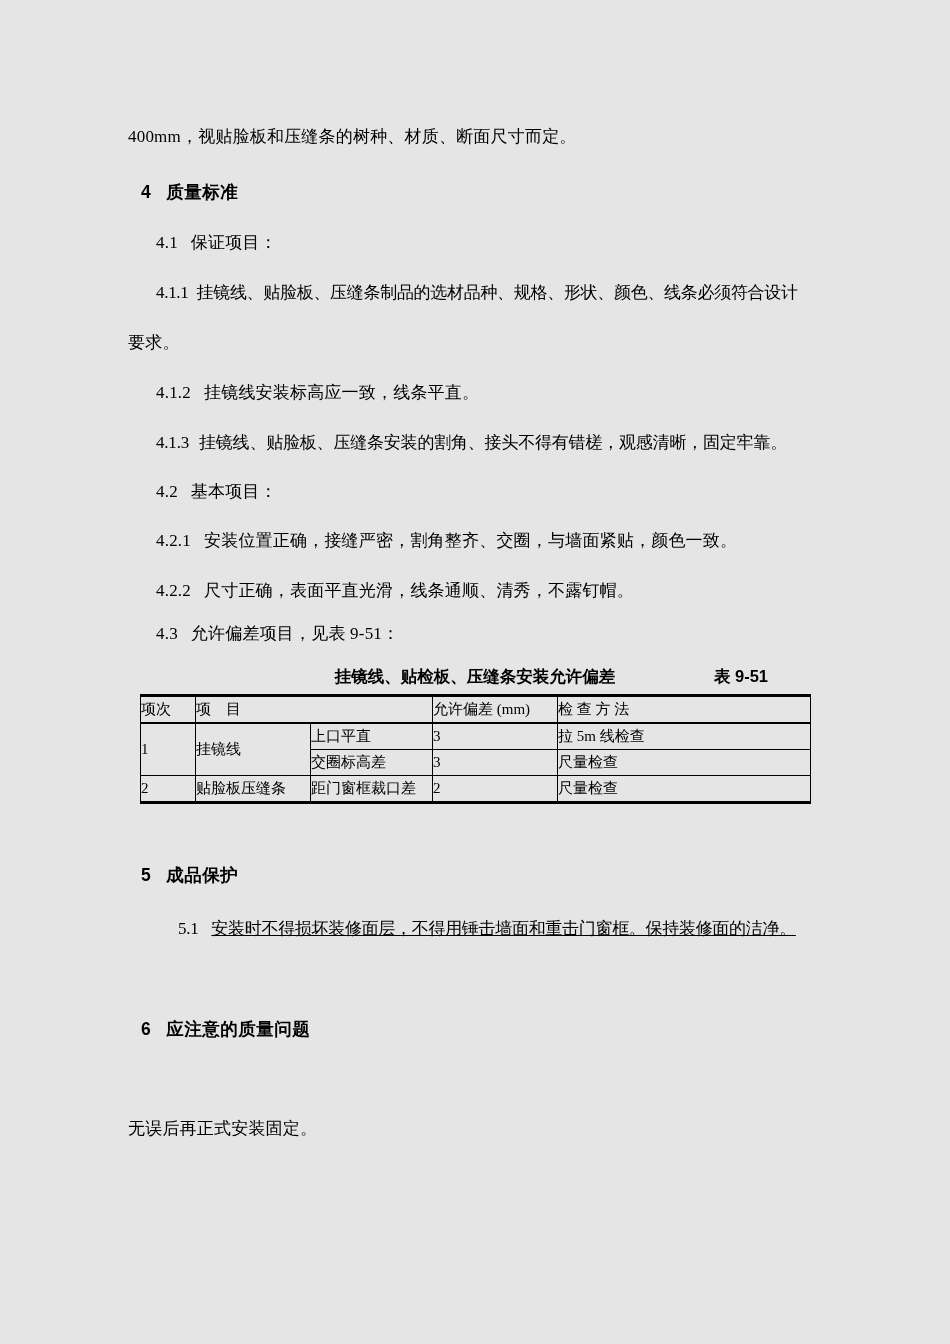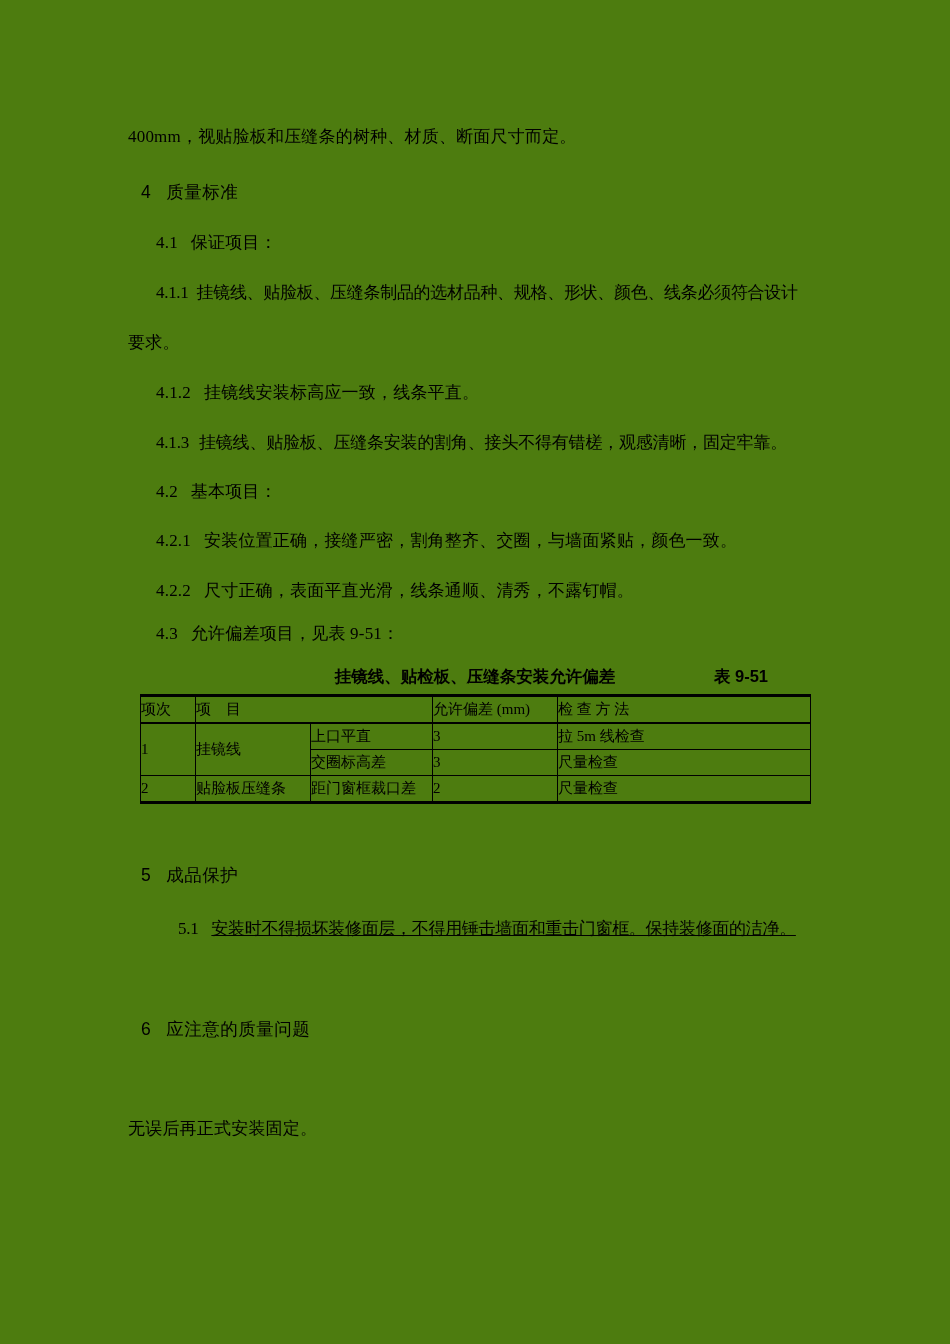--- a/index.html
+++ b/index.html
@@ -1,34 +1,34 @@
 <!DOCTYPE html>
 <html><head>
 <meta charset="utf-8">
 <style>
   html, body { margin: 0; padding: 0; background: #ffffff; }
   .page {
     position: relative;
     width: 950px;
     height: 1344px;
-    background: #4d7c0f;
+    background: #e5e5e5;
     color: #000;
     font-family: "Liberation Serif", "DejaVu Serif", serif;
     overflow: hidden;
   }
   .line {
     position: absolute;
     font-size: 17px;
     line-height: 24px;
     white-space: nowrap;
     letter-spacing: 0.2px;
   }
   .heading {
     font-family: "Liberation Sans", "DejaVu Sans", sans-serif;
-    font-weight: normal;
+    font-weight: bold;
     font-size: 17.5px;
     letter-spacing: 0.5px;
   }
   .num { display: inline-block; margin-right: 13px; }
   .heading .num { margin-right: 15px; }
 
   
   .tcaption {
     position: absolute;
     left: 140px;

